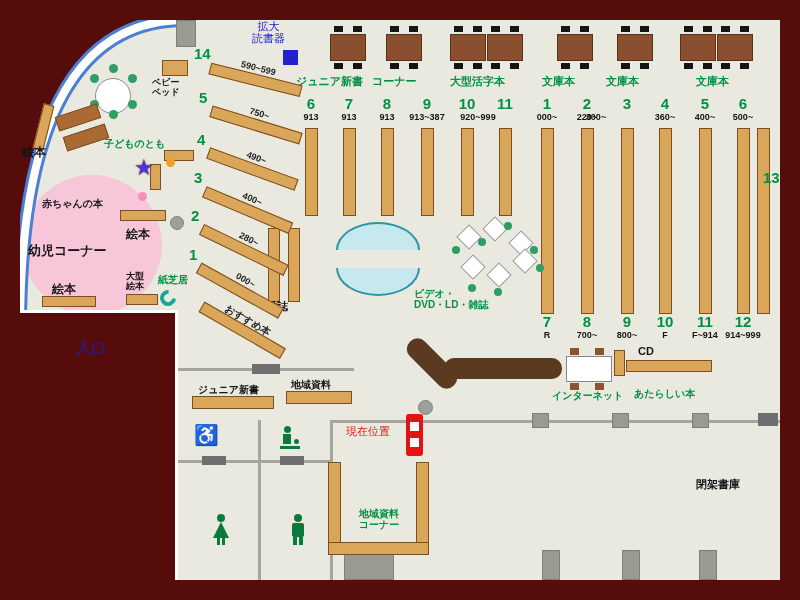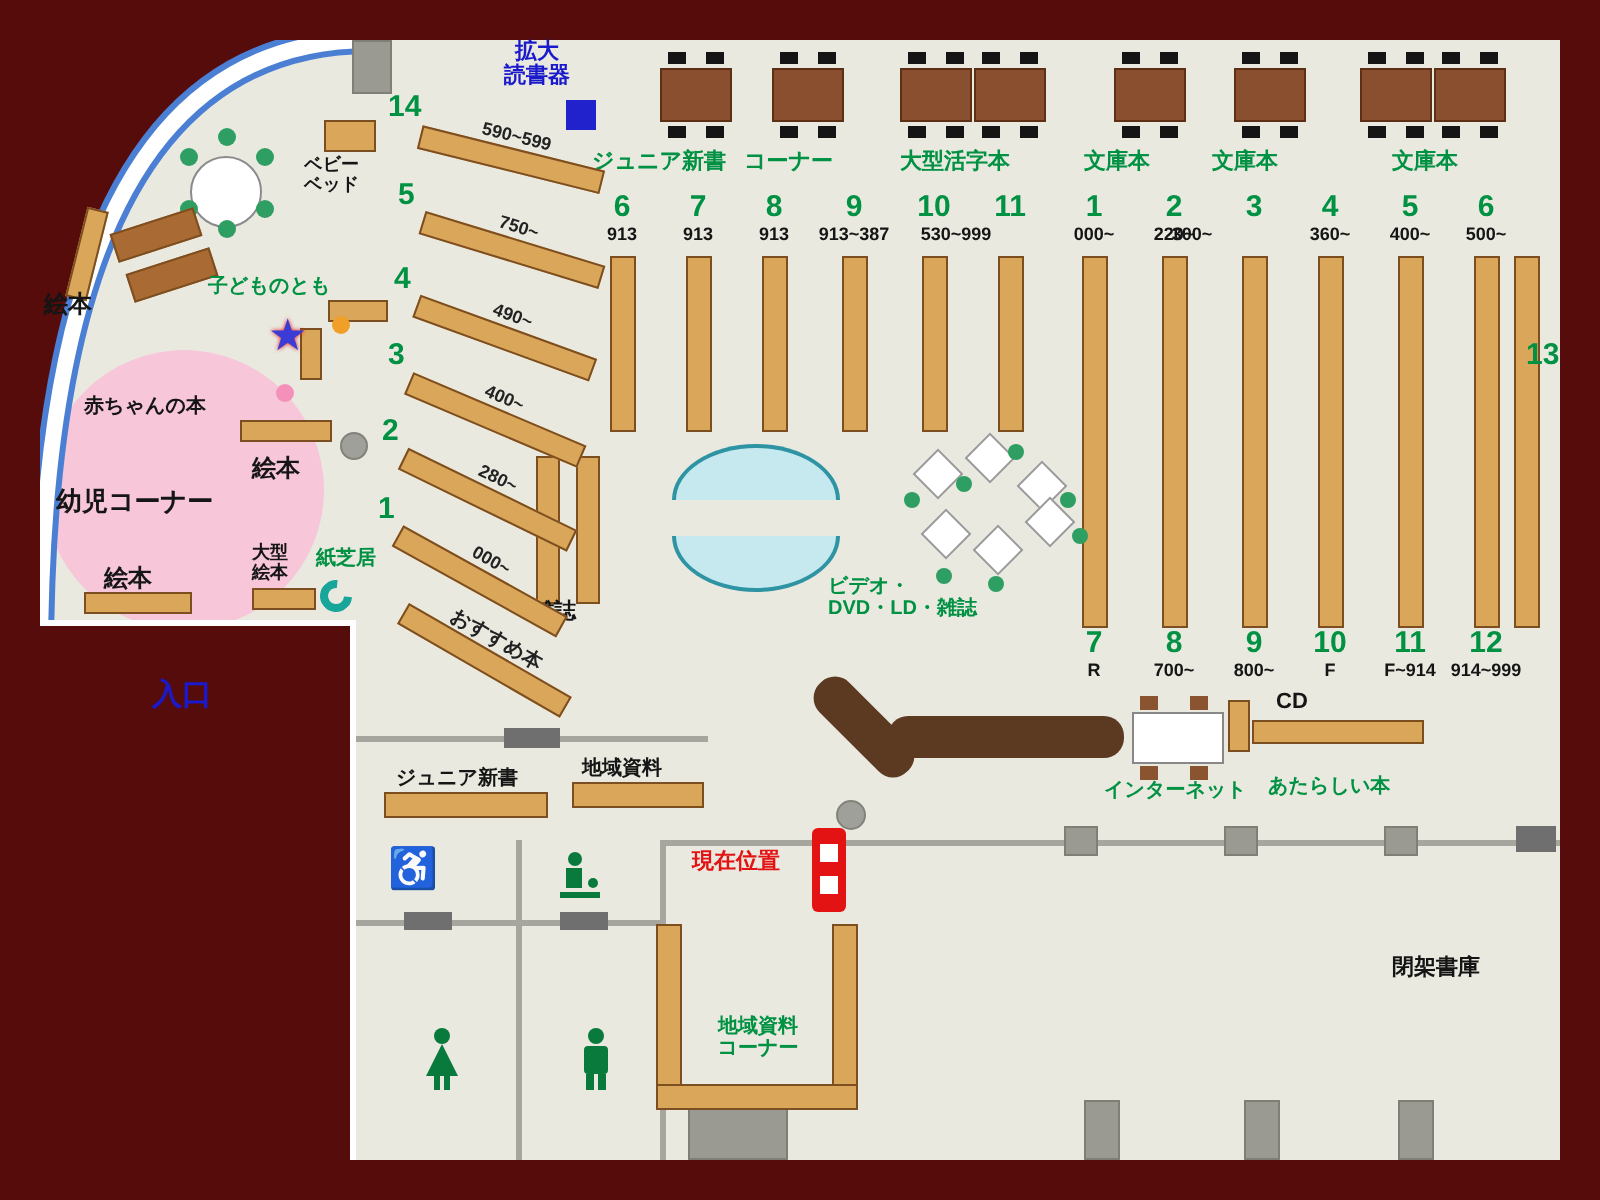--- a/index.html
+++ b/index.html
@@ -2,22 +2,22 @@
 <html><head>
 <meta charset="utf-8">
 <style>
   html,body{margin:0;padding:0}
   body{width:800px;height:600px;background:#570c0c;font-family:"Liberation Sans",sans-serif;overflow:hidden}
   #map{position:relative;width:800px;height:600px;background:#570c0c}
   .abs{position:absolute}
   .t{position:absolute;white-space:nowrap;line-height:1.1}
   .k{color:#151515;font-weight:bold}
   .g{color:#009143;font-weight:bold}
-  .bl{color:#1a1acc;font-weight:bold}
-  .rd{color:#e31313;font-weight:bold}
+  .bl{color:#1a1acc;font-weight:normal}
+  .rd{color:#e31313;font-weight:normal}
   .f9{font-size:9px}.f10{font-size:10px}.f11{font-size:11px}.f12{font-size:12px}.f13{font-size:13px}.f15{font-size:15px}
   .ctr{text-align:center}
   .shelf{position:absolute;background:#d9a65a;border:1px solid #7d4e1f;box-sizing:border-box}
   .wall{position:absolute;background:#a6a69e}
   .pillar{position:absolute;background:#9a9a92;border:1px solid #7f7f78;box-sizing:border-box}
   .door{position:absolute;background:#6f6f6f}
   .dotc{position:absolute;border-radius:50%}
   .rtable{position:absolute;width:36px;height:43px}
   .rtable .chair{position:absolute;left:4px;top:0;width:9px;height:6px;background:#151515;box-shadow:19px 0 #151515,0 37px #151515,19px 37px #151515}
   .rtable .top{position:absolute;left:0;top:8px;width:36px;height:27px;background:#8a4f2e;border:1px solid #5d3015;box-sizing:border-box}
@@ -153,21 +153,21 @@
   <span class="t g f15 ctr" style="left:301px;top:96px;width:20px">6</span>
   <span class="t g f15 ctr" style="left:339px;top:96px;width:20px">7</span>
   <span class="t g f15 ctr" style="left:377px;top:96px;width:20px">8</span>
   <span class="t g f15 ctr" style="left:417px;top:96px;width:20px">9</span>
   <span class="t g f15 ctr" style="left:457px;top:96px;width:20px">10</span>
   <span class="t g f15 ctr" style="left:495px;top:96px;width:20px">11</span>
   <span class="t k f9 ctr" style="left:296px;top:113px;width:30px">913</span>
   <span class="t k f9 ctr" style="left:334px;top:113px;width:30px">913</span>
   <span class="t k f9 ctr" style="left:372px;top:113px;width:30px">913</span>
   <span class="t k f9 ctr" style="left:404px;top:113px;width:46px">913~387</span>
-  <span class="t k f9 ctr" style="left:450px;top:113px;width:56px">530~999</span>
+  <span class="t k f9 ctr" style="left:450px;top:113px;width:56px">920~999</span>
 
   <span class="t g f15 ctr" style="left:537px;top:96px;width:20px">1</span>
   <span class="t g f15 ctr" style="left:577px;top:96px;width:20px">2</span>
   <span class="t g f15 ctr" style="left:617px;top:96px;width:20px">3</span>
   <span class="t g f15 ctr" style="left:655px;top:96px;width:20px">4</span>
   <span class="t g f15 ctr" style="left:695px;top:96px;width:20px">5</span>
   <span class="t g f15 ctr" style="left:733px;top:96px;width:20px">6</span>
   <span class="t k f9 ctr" style="left:527px;top:113px;width:40px">000~</span>
   <span class="t k f9 ctr" style="left:567px;top:113px;width:40px">220~</span>
   <span class="t k f9 ctr" style="left:576px;top:113px;width:40px">300~</span>

